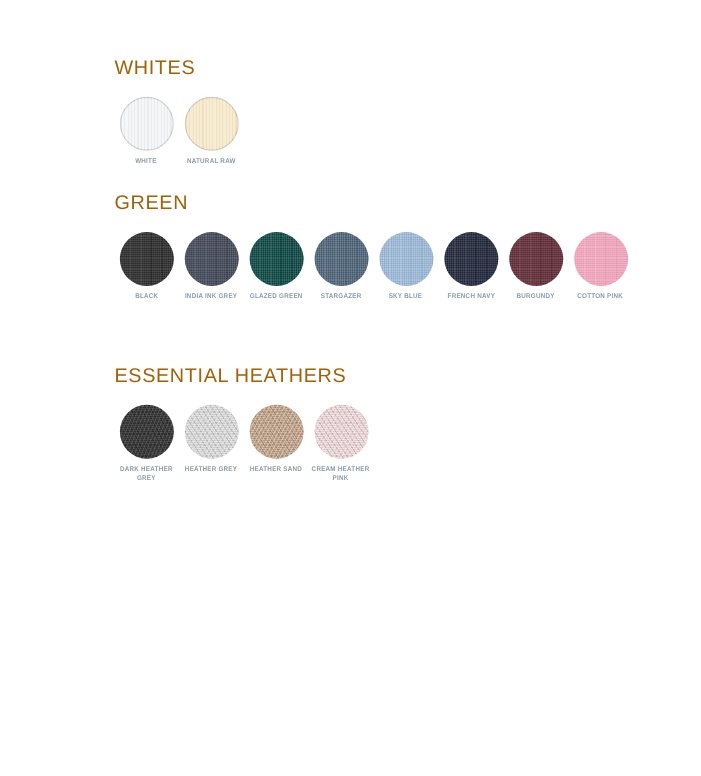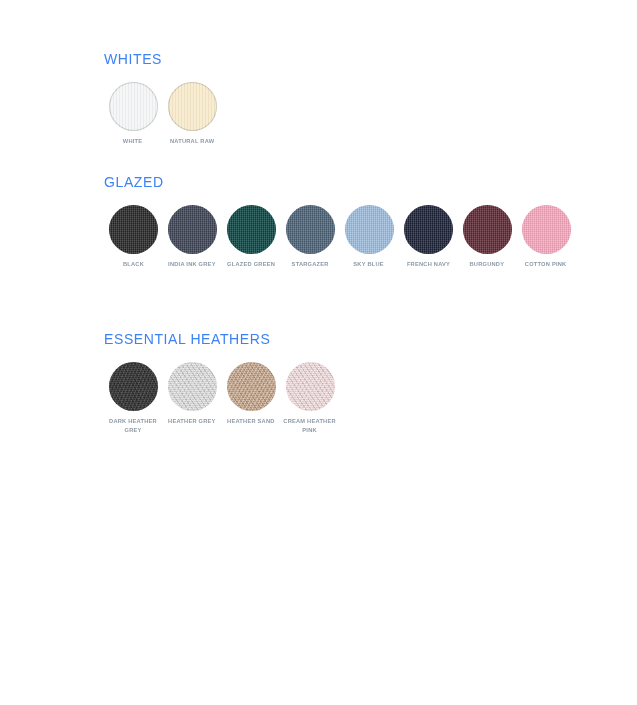--- a/index.html
+++ b/index.html
@@ -20,24 +20,24 @@
     width: 637px;
     height: 705px;
     background: #ffffff;
   }
   .section {
     position: absolute;
     left: 104px;
   }
   .section-title {
     font-family: "Liberation Sans", sans-serif;
-    font-size: 14px;
+    font-size: 18px;
     font-weight: 400;
     letter-spacing: 0.6px;
-    color: #3b82f6;
+    color: #a16207;
     line-height: 1.32;
     white-space: pre-line;
     margin: 0 0 0 0;
   }
   .swatch-row {
     display: flex;
     align-items: flex-start;
   }
   .swatch {
     width: 58px;
@@ -133,21 +133,21 @@
 
       <div class="swatch">
         <div class="swatch-disc ring tex-paper" style="background-color: rgb(247, 233, 200);"></div>
         <div class="swatch-label">NATURAL RAW</div>
       </div>
 
     </div>
   </div>
 
   <div class="section" style="top:173px;">
-    <div class="section-title">GLAZED</div>
+    <div class="section-title">GREEN</div>
     <div class="swatch-row" style="margin-top:14px;">
 
       <div class="swatch">
         <div class="swatch-disc tex-weave" style="background-color: rgb(38, 38, 38);"></div>
         <div class="swatch-label">BLACK</div>
       </div>
 
       <div class="swatch">
         <div class="swatch-disc tex-weave" style="background-color: rgb(62, 67, 85);"></div>
         <div class="swatch-label">INDIA INK GREY</div>

